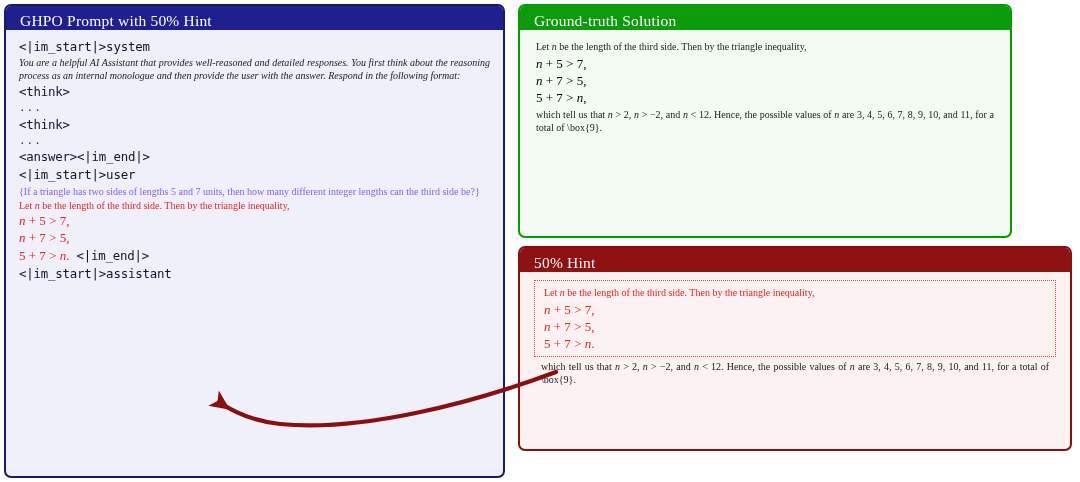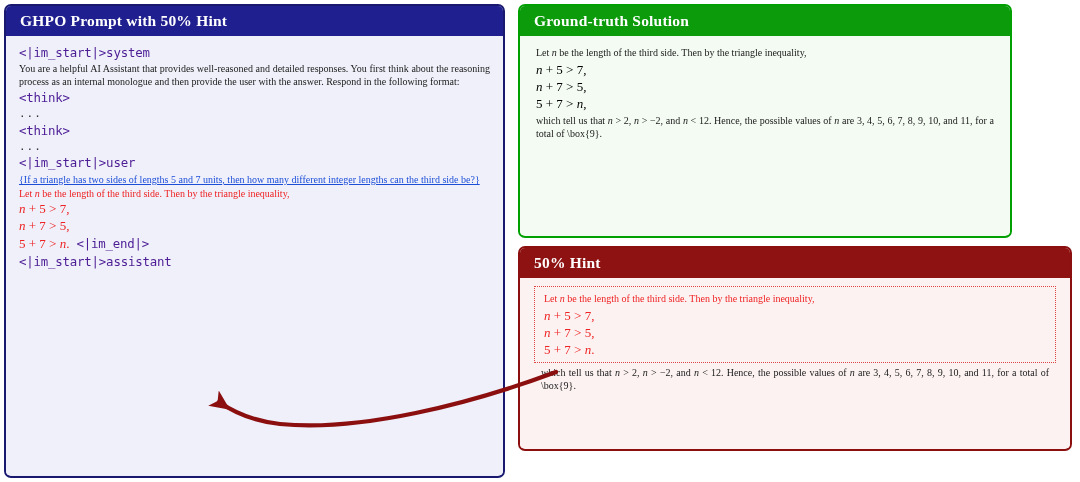--- a/index.html
+++ b/index.html
@@ -23,26 +23,26 @@
   }
 
   
   .panel {
     position: absolute;
     border-radius: 7px;
     overflow: hidden;
     box-sizing: border-box;
   }
   .panel-header {
-    font-weight: bold;
+    font-weight: normal;
     color: #ffffff;
     font-size: 15.5px;
     line-height: 1;
     letter-spacing: .2px;
-    padding: 7px 0 7px 14px;
+    padding: 7px 0 1px 14px;
     box-sizing: border-box;
     white-space: nowrap;
   }
   .panel-body {
     box-sizing: border-box;
     padding: 9px 13px 8px 13px;
   }
 
   
   #prompt-panel {
@@ -104,36 +104,35 @@
     font-size: 10px;
     line-height: 1.30;
     color: #1a1a1a;
     text-align: justify;
     margin: 0;
   }
   .mono {
     font-family: "DejaVu Sans Mono", "Liberation Mono", monospace;
     font-size: 12.4px;
     line-height: 1.45;
-    color: #4c1d95;
+    color: #0f172a;
     letter-spacing: -0.2px;
     white-space: pre;
     margin: 0;
   }
   .ellipsis-line {
     font-family: "DejaVu Sans Mono", "Liberation Mono", monospace;
     font-size: 11px;
     color: #333;
     letter-spacing: 1px;
     line-height: 1.3;
     margin: 0;
   }
   .blue-text {
-    color: #1d4ed8;
-    text-decoration: underline;
+    color: #8b5cf6;
   }
   .red-text {
     color: #ee2222;
   }
   .math {
     font-size: 13px;
     line-height: 1.34;
     margin: 0;
     white-space: nowrap;
   }
@@ -163,26 +162,27 @@
 <body>
 
 <div class="stage">
 
   <div class="panel" id="prompt-panel">
     <div class="panel-header">GHPO Prompt with 50% Hint</div>
     <div class="panel-body">
 
       <div class="mono">&lt;|im_start|&gt;system</div>
 
-      <div class="prose" style="margin-top:1px;">You are a helpful AI Assistant that provides well-reasoned and detailed responses. You first think about the reasoning process as an internal monologue and then provide the user with the answer. Respond in the following format:</div>
+      <div class="prose" style="margin-top:1px;font-style:italic;">You are a helpful AI Assistant that provides well-reasoned and detailed responses. You first think about the reasoning process as an internal monologue and then provide the user with the answer. Respond in the following format:</div>
 
       <div class="mono" style="margin-top:1px;">&lt;think&gt;</div>
       <div class="ellipsis-line">...</div>
       <div class="mono">&lt;think&gt;</div>
       <div class="ellipsis-line">...</div>
+      <div class="mono">&lt;answer&gt;&lt;|im_end|&gt;</div>
       <div class="mono">&lt;|im_start|&gt;user</div>
 
       <div class="prose blue-text" style="margin-top:1px;">{If a triangle has two sides of lengths 5 and 7 units, then how many different integer lengths can the third side be?}</div>
 
 
       <div class="prose red-text" style="margin-top:1px;">Let <i>n</i> be the length of the third side.  Then by the triangle inequality,</div>
       <div class="math red-text"><i>n</i> + 5 &gt; 7,</div>
       <div class="math red-text"><i>n</i> + 7 &gt; 5,</div>
       <div style="display:flex; align-items:baseline; gap:7px;">
         <span class="math red-text">5 + 7 &gt; <i>n</i>.</span>

